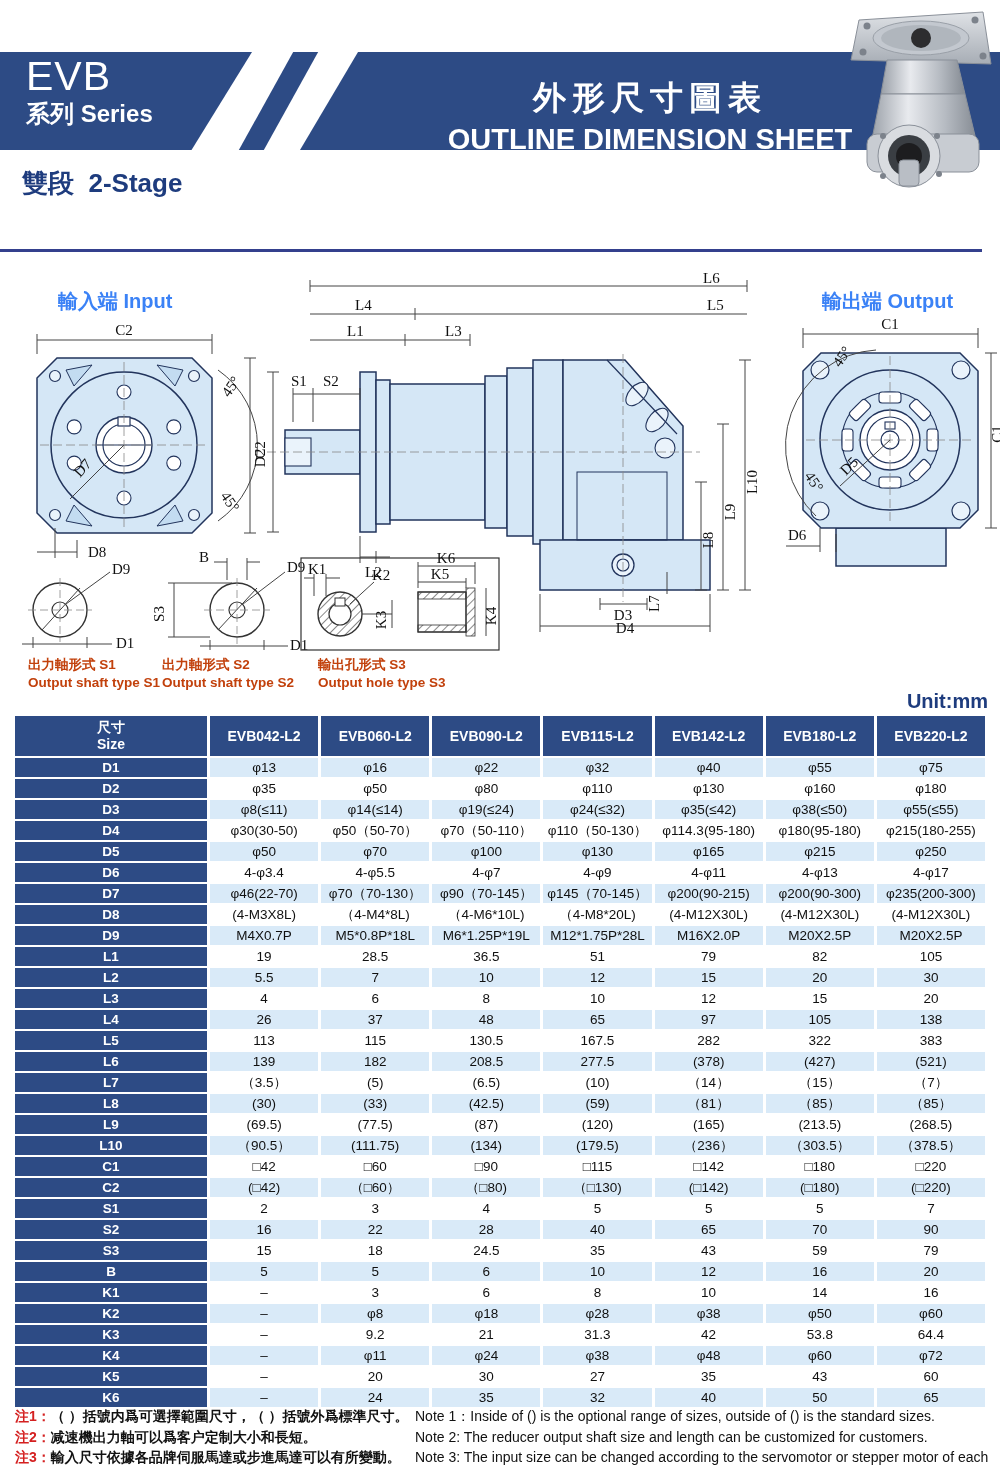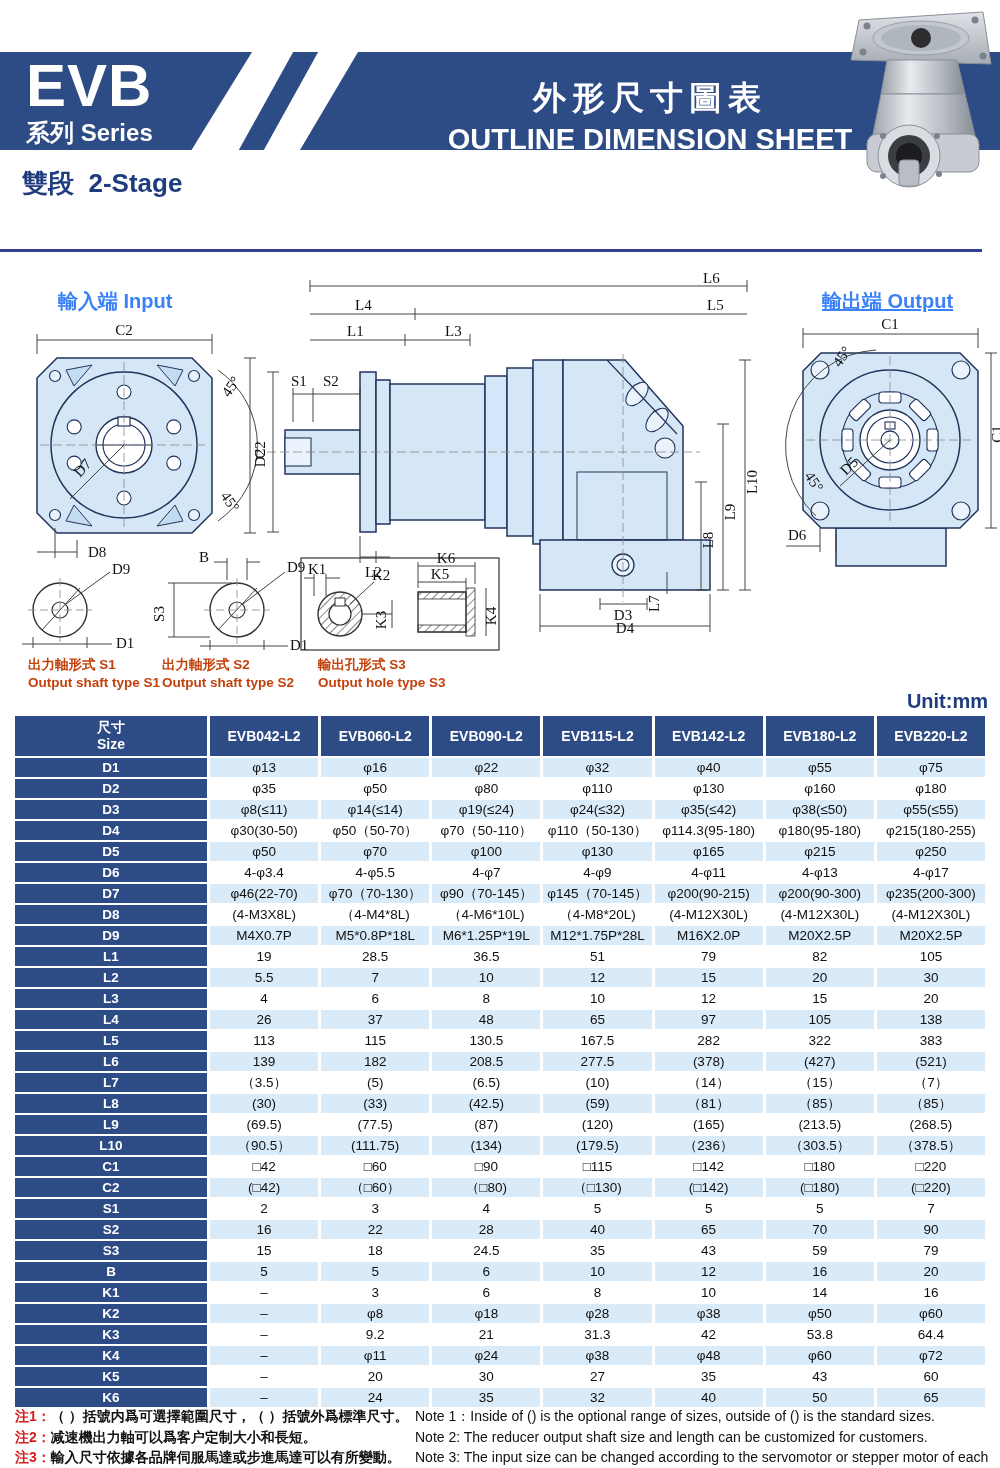--- a/index.html
+++ b/index.html
@@ -5,21 +5,21 @@
   * { margin:0; padding:0; box-sizing:border-box; }
   body { background:#e8e8e8; font-family:"Liberation Sans", sans-serif; }
   #page {
     position:relative; width:1000px; height:1468px; background:#ffffff;
     margin:0 auto; overflow:hidden;
   }
   
   .evb-box { position:absolute; left:0; top:52px; width:252px; height:98px;
     background:#2d4b85; clip-path:polygon(0 0,100% 0,76% 100%,0 100%);
     color:#fff; padding:4px 0 0 26px; }
-  .evb-series { font-size:60px; font-weight:bold; line-height:1.0; letter-spacing:1px; }
+  .evb-series { font-size:41px; font-weight:normal; line-height:1.0; letter-spacing:1px; }
   .evb-sub { font-size:24px; font-weight:bold; margin-top:1px; }
   .hdr-stripe { position:absolute; left:266px; top:52px; width:25px; height:98px;
     background:#2d4b85; transform:skewX(-29deg); }
   .banner { position:absolute; left:300px; top:52px; width:700px; height:98px;
     background:#2d4b85; clip-path:polygon(58px 0,100% 0,100% 100%,0 100%);
     color:#fff; text-align:center; padding-top:24px; }
   .banner .t-zh { font-size:33px; font-weight:bold; letter-spacing:6px; }
   .banner .t-en { font-size:29px; font-weight:bold; letter-spacing:0px; margin-top:2px; }
   .photo { position:absolute; left:845px; top:2px; width:152px; height:186px; z-index:5; }
   .stage-line { position:absolute; left:22px; top:166px; font-size:26px; font-weight:bold; color:#1e3c7e;text-align:right; }
@@ -96,21 +96,21 @@
       <circle cx="94" cy="172" r="3" fill="#7c828b"></circle>
   </svg>
 
   <div class="stage-line">
     <span>雙段</span>&nbsp;
     <span>2-Stage</span>
   </div>
   <div class="rule"></div>
 
   <div class="dwg-title" style="left:58px; top:288px;">輸入端 Input</div>
-  <div class="dwg-title" style="left:822px; top:288px;text-decoration:underline;">輸出端 Output</div>
+  <div class="dwg-title" style="left:822px; top:288px;">輸出端 Output</div>
 
   <div class="dwg" style="left:22px; top:318px; width:250px; height:250px;">
     <svg viewBox="0 0 250 250" width="250" height="250">
       <g stroke="#22345c" stroke-width="1.5" fill="#d5e7f6">
         <polygon points="35,40 170,40 190,60 190,195 170,215 35,215 15,195 15,60"></polygon>
       </g>
       <g stroke="#22345c" stroke-width="1.2" fill="#eaf3fb">
         <circle cx="33" cy="58" r="5.5"></circle>
           <circle cx="172" cy="58" r="5.5"></circle>
         <circle cx="33" cy="197" r="5.5"></circle>

